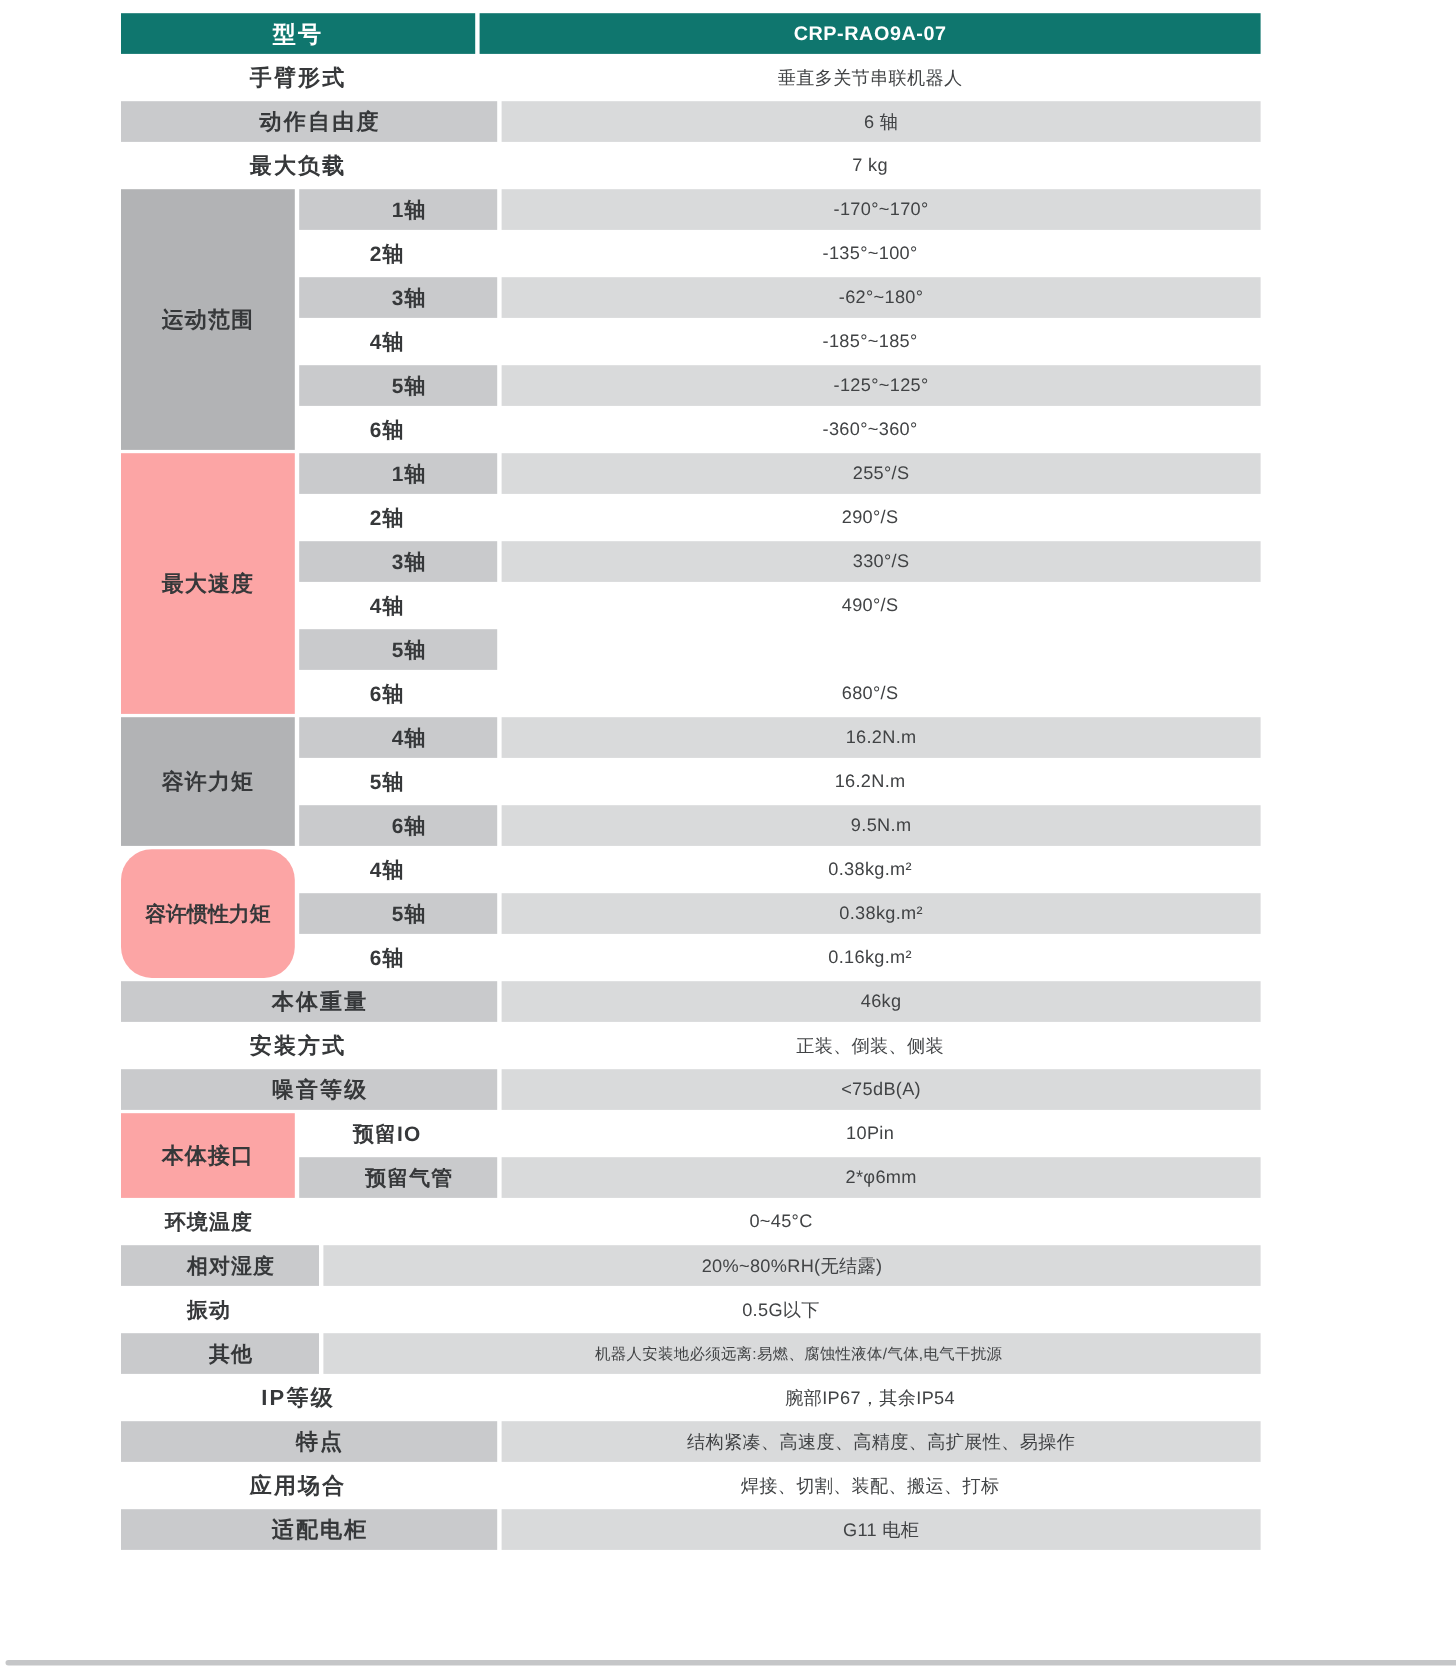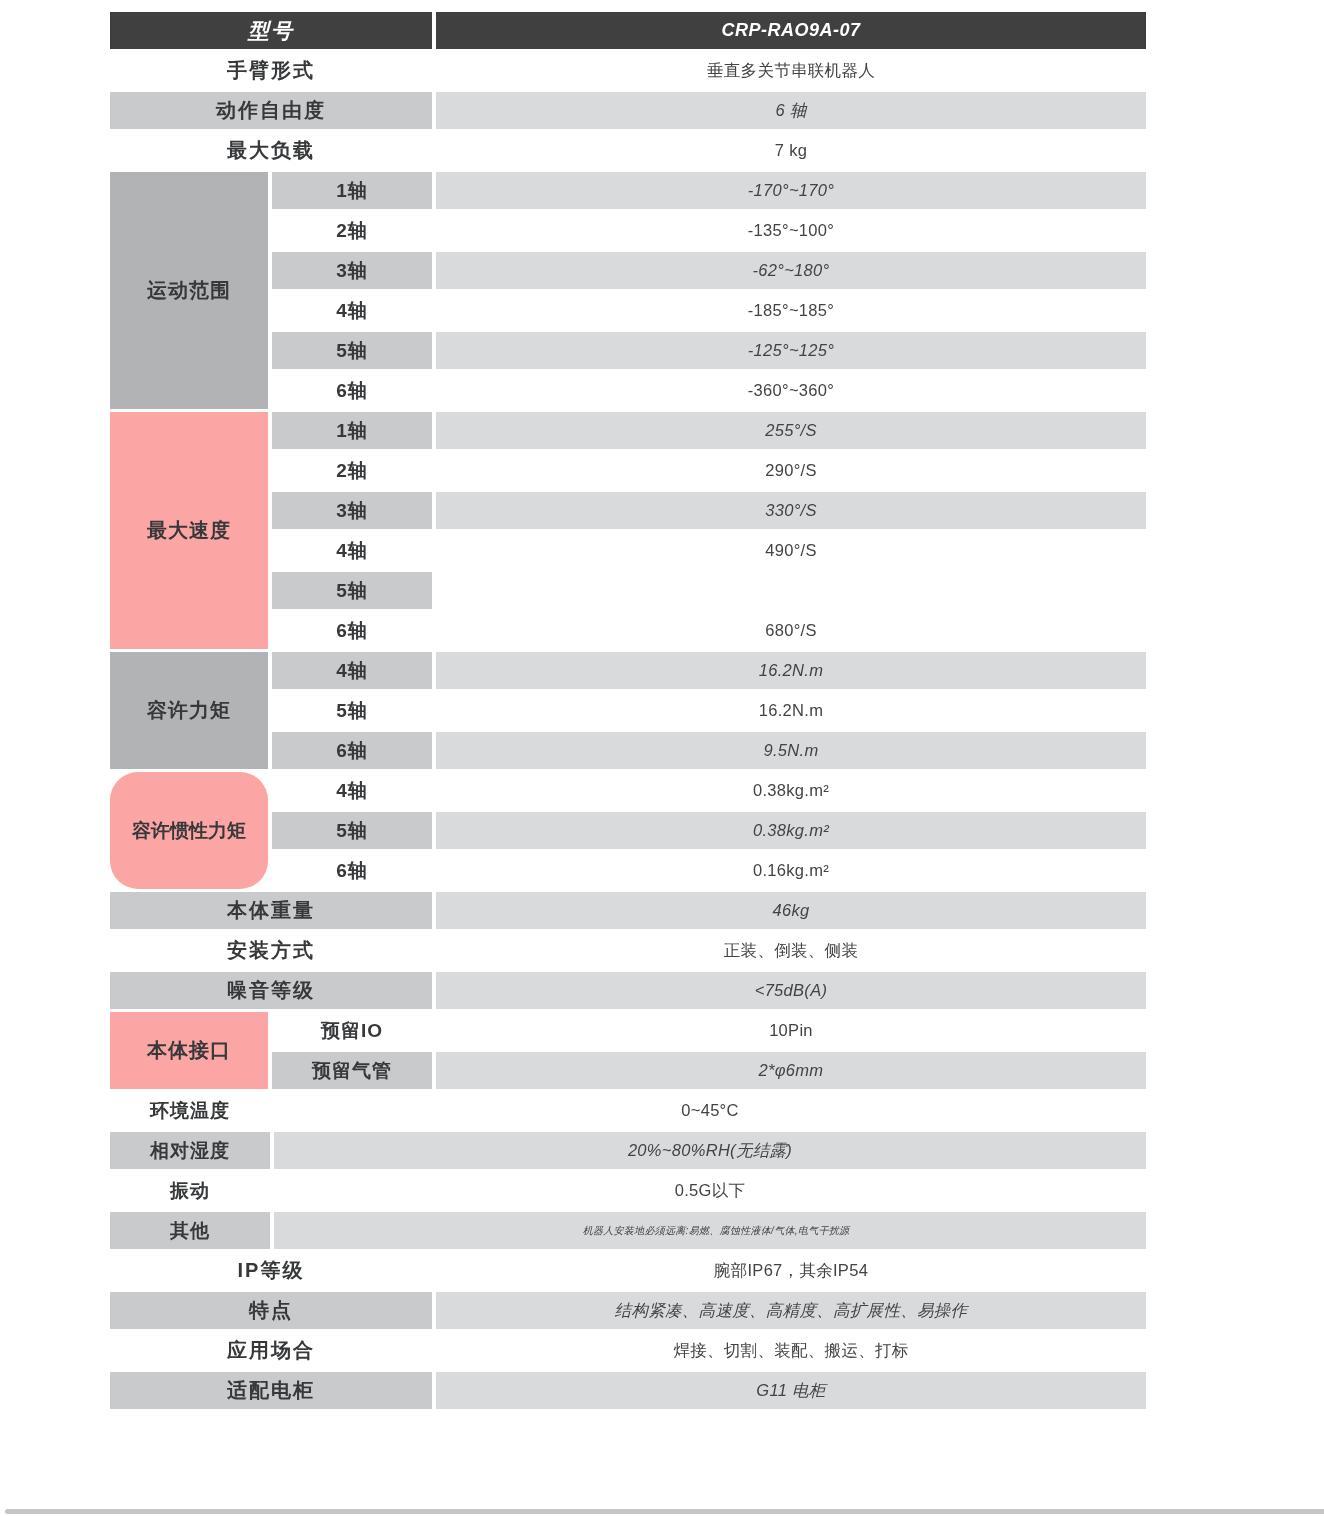--- a/index.html
+++ b/index.html
@@ -12,27 +12,27 @@
 
   .r { display:flex; height:37px; margin-bottom:3px; }
   .lc { width:322px; margin-right:4px; }
   .sc { width:160px; margin-right:4px; }
   .vc { flex:1; }
   .lc,.sc,.vc,.gl { display:flex; align-items:center; justify-content:center; }
 
   .lc { font-size:20px; font-weight:700; letter-spacing:2px; color:#36383a; }
   .sc { font-size:19px; font-weight:700; letter-spacing:1px; color:#36383a; }
   .vc { font-size:16.5px; font-weight:500; letter-spacing:0.3px; color:#414345; }
-  .vc.small { font-size:10px;padding-left:12px; }
-
-  .r.gray .lc, .r.gray .sc { background:#c9cacc; }
-  .r.gray .vc { background:#d9dadb;font-style:italic; }
+  .vc.small { font-size:14px;padding-left:12px; }
+
+  .r.gray .lc, .r.gray .sc { background:#c9cacc;padding-left:20px; }
+  .r.gray .vc { background:#d9dadb; }
   .r.white .lc, .r.white .sc, .r.white .vc { background:#ffffff; }
 
-  .hdr .lc, .hdr .vc { background:#404040; color:#ffffff;font-style:italic; }
+  .hdr .lc, .hdr .vc { background:#0f766e; color:#ffffff; }
   .hdr .lc { font-size:21px; }
   .hdr .vc { font-size:18px; font-weight:700; letter-spacing:0.5px; }
 
   .g { display:flex; margin-bottom:3px; }
   .gl { width:158px; margin-right:4px; font-size:20px; font-weight:700; letter-spacing:1px; color:#36383a; }
   .gl.dark { background:#b2b3b5; }
   .gl.light { background:#fca5a5; }
   .gl.tight { letter-spacing:0; font-size:19px;border-radius:28px; }
   .gr { flex:1; display:flex; flex-direction:column; }
   .gr .r:last-child { margin-bottom:0; }

